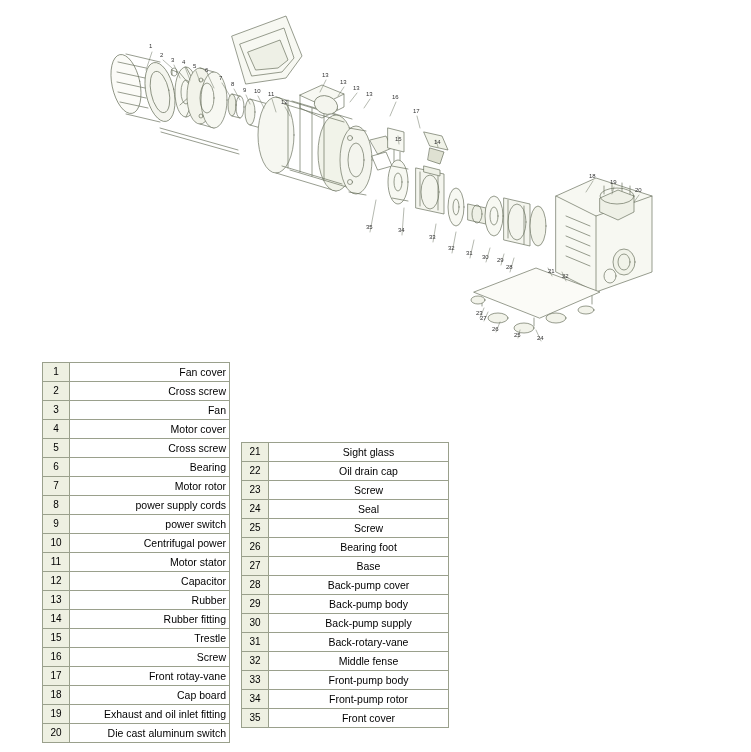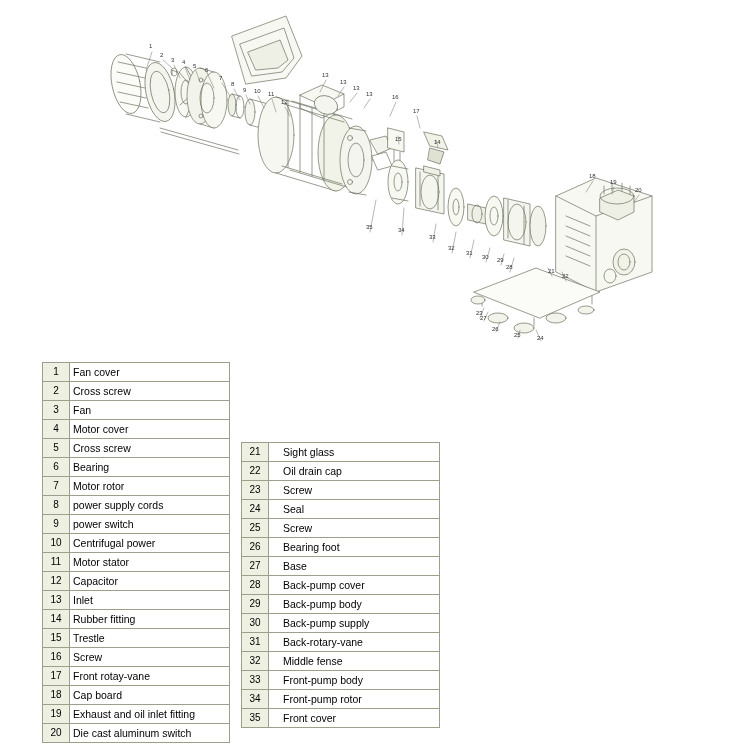--- a/index.html
+++ b/index.html
@@ -38,35 +38,35 @@
   }
   .parts-table td.num {
     width: 26px;
     background: #eef0e2;
     text-align: center;
     font-size: 10px;
   }
   .parts-table td.name {
     width: 153px;
     background: #ffffff;
-    text-align: left;
+    text-align: right;
     font-size: 10.5px;
     padding: 0 3px;
   }
   #table-left {
     left: 42px;
     top: 362px;
   }
   #table-right {
     left: 241px;
     top: 442px;
   }
   #table-right td.name {
-    text-align: left;
-    padding-left: 14px;
+    text-align: center;
+    padding-left: 23px;
   }
 </style>
 </head>
 <body>
 
 <div id="diagram-area">
   <svg width="751" height="350" viewBox="0 0 751 350" xmlns="http://www.w3.org/2000/svg">
     <g fill="none" stroke="#6b7360" stroke-width="0.7" stroke-linejoin="round" stroke-linecap="round">
 
       <g>
@@ -307,21 +307,21 @@
       <tr>
         <td class="num">11</td>
         <td class="name">Motor stator</td>
       </tr>
       <tr>
         <td class="num">12</td>
         <td class="name">Capacitor</td>
       </tr>
       <tr>
         <td class="num">13</td>
-        <td class="name">Inlet</td>
+        <td class="name">Rubber</td>
       </tr>
       <tr>
         <td class="num">14</td>
         <td class="name">Rubber fitting</td>
       </tr>
       <tr>
         <td class="num">15</td>
         <td class="name">Trestle</td>
       </tr>
       <tr>

